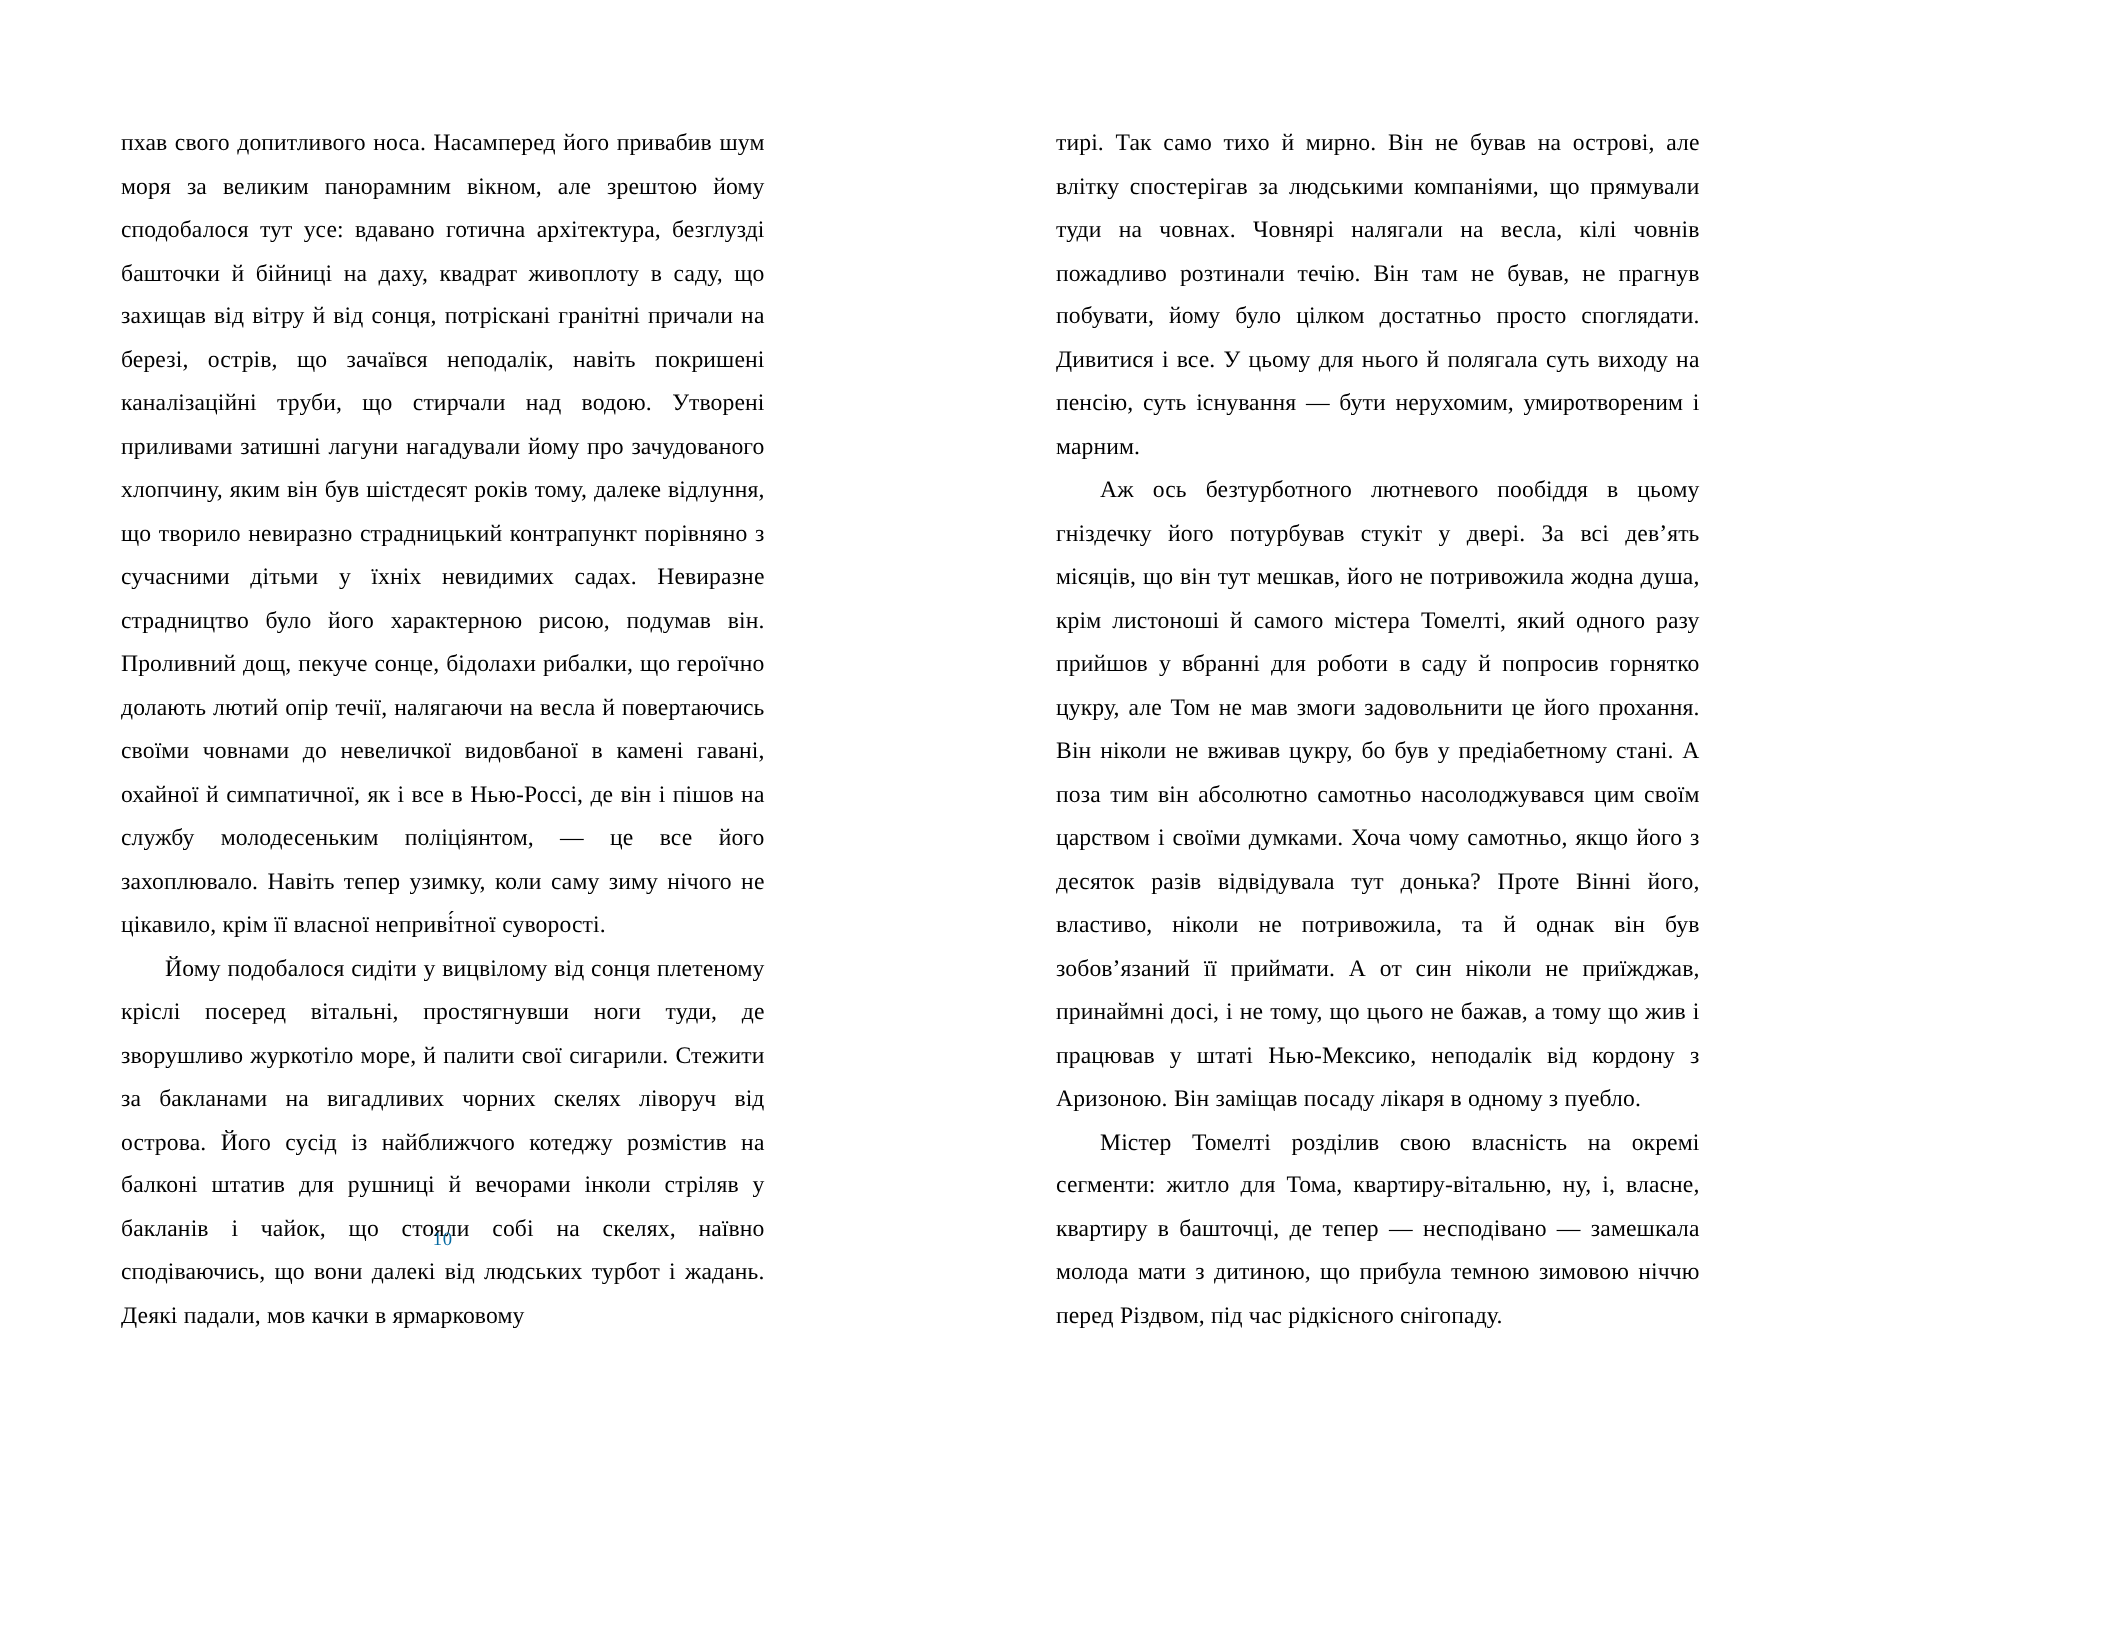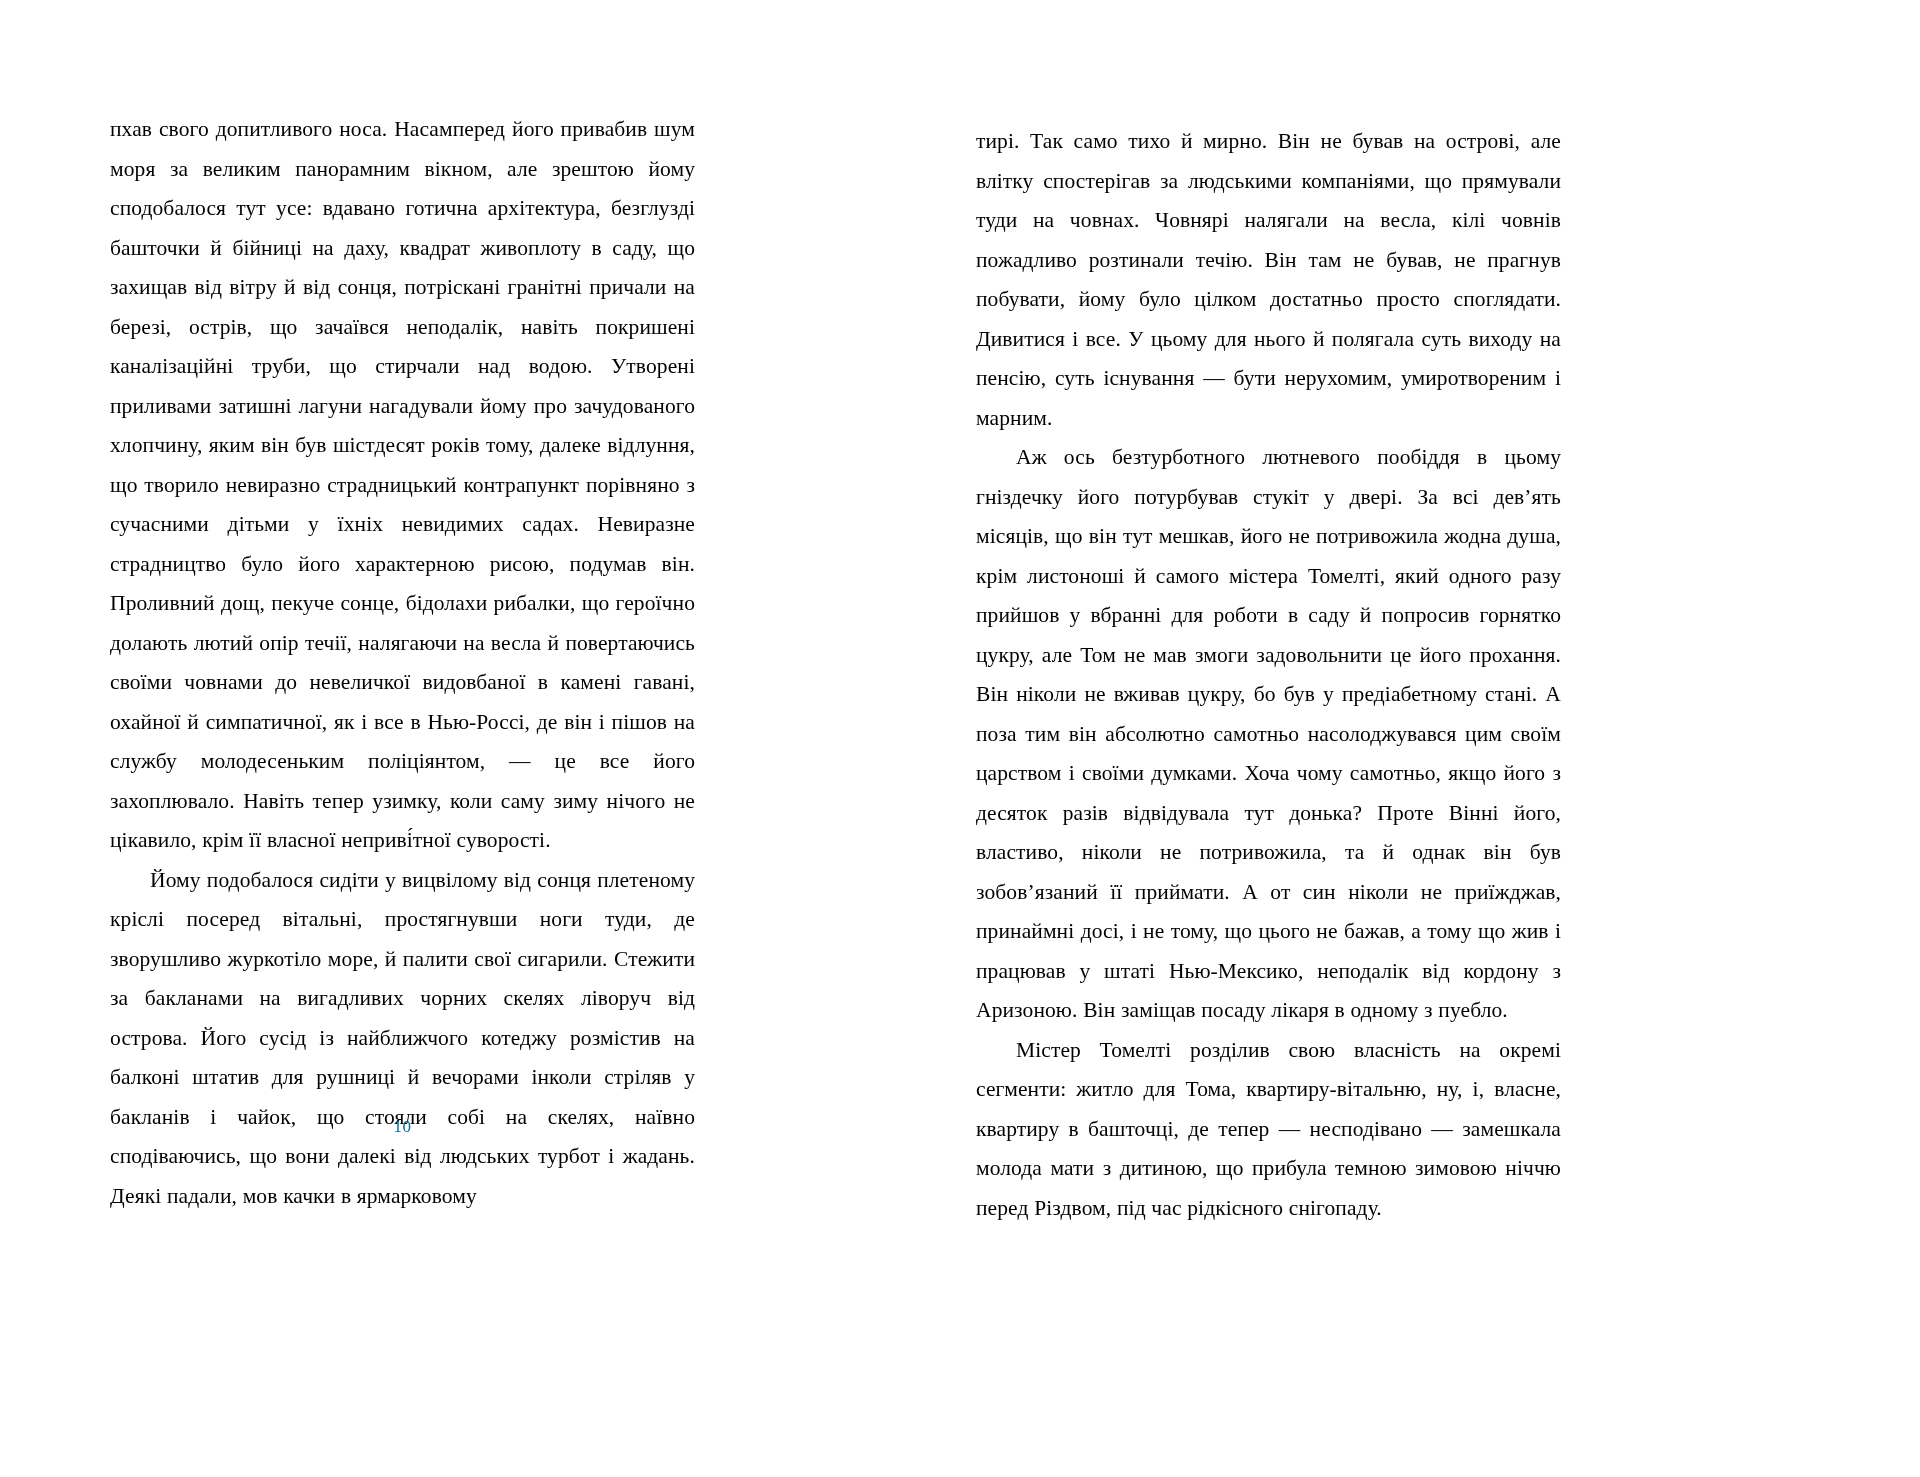--- a/index.html
+++ b/index.html
@@ -29,24 +29,23 @@
     height: 1477px;
   }
   .page-left .text-col {
     position: absolute;
     left: 110px;
     top: 110px;
     width: 585px;
   }
   .page-right .text-col {
     position: absolute;
-    left: 16px;
+    left: 0px;
     top: 110px;
     width: 585px;
-    margin-top: 12px;
   }
   .text-col p {
     margin: 0;
     font-size: 21.5px;
     line-height: 39.5px;
     text-align: justify;
     text-justify: inter-word;
     letter-spacing: 0.1px;
     word-spacing: 0.2px;
     hyphens: manual;

